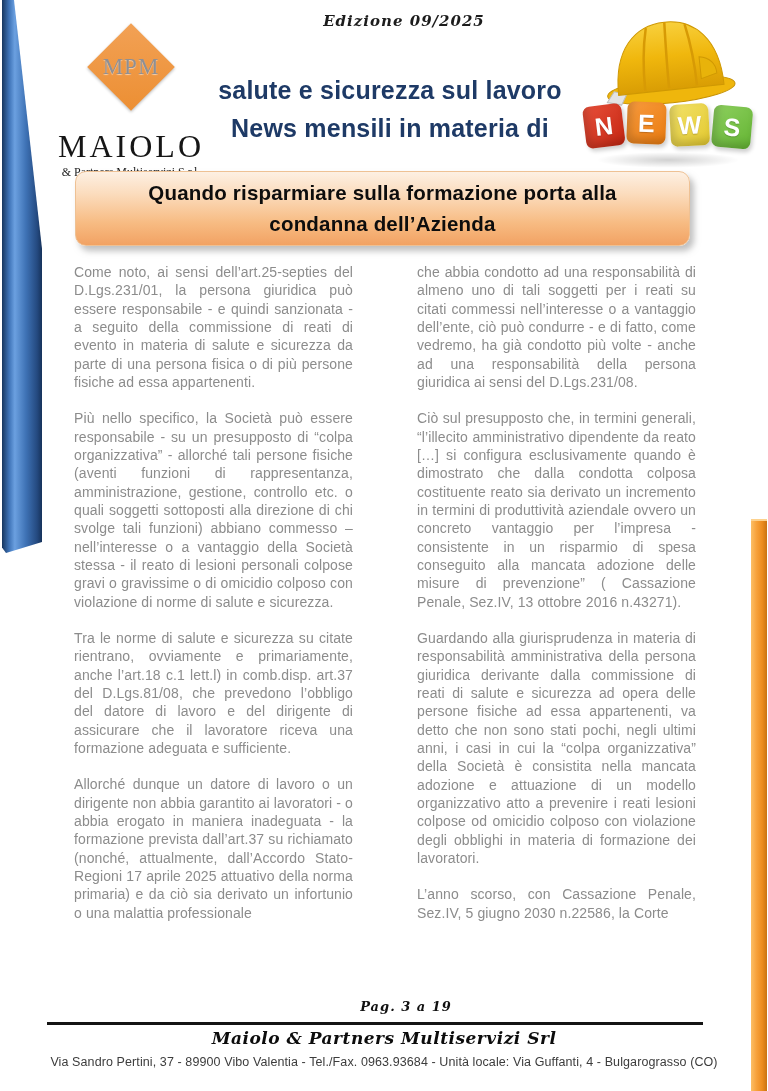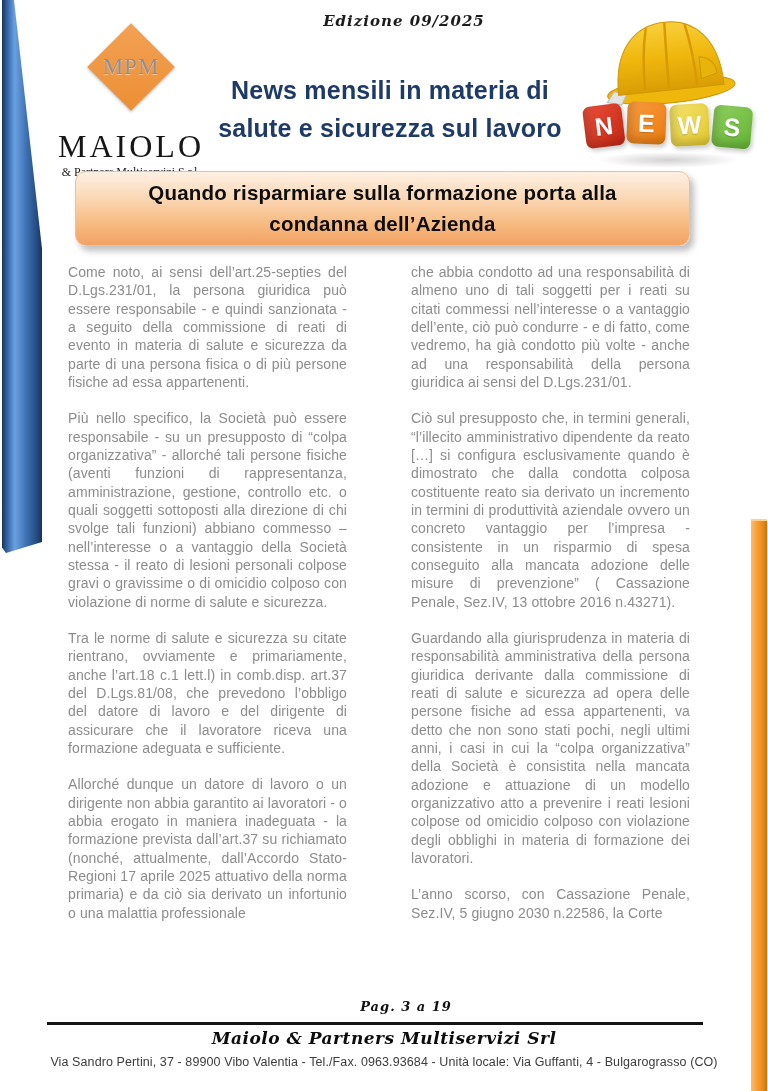--- a/index.html
+++ b/index.html
@@ -73,21 +73,21 @@
     background:linear-gradient(180deg,#fdf0e3 0%,#fbdcbd 30%,#f7bb82 70%,#f2a263 100%);
     border:1px solid #eec194; box-shadow:4px 5px 6px rgba(130,130,130,0.5);
     display:flex; align-items:center; justify-content:center;
   }
   .banner-title {
     text-align:center; font-weight:bold; font-size:20.5px; line-height:1.5;
     color:#0d0d0d; padding:0 38px; letter-spacing:0.2px;
   }
 
   
-  .article { position:absolute; left:68px; top:263px; width:622px; display:flex; gap:64px; }
+  .article { position:absolute; left:74px; top:263px; width:622px; display:flex; gap:64px; }
   .col { flex:1; min-width:0; }
   .col p {
     margin:0 0 18px 0; text-align:justify; font-size:14px; line-height:1.31;
     color:#8c8c8c; letter-spacing:0.1px;
   }
 
   
   .footer { position:absolute; left:0; top:999px; width:100%; }
   .page-label {
     text-align:center; font-family:"DejaVu Serif", serif; font-style:italic; font-weight:bold;
@@ -114,22 +114,22 @@
     <div class="diamond-wrap">
       <div class="diamond">
         <span>MPM</span>
       </div>
     </div>
     <div class="logo-name">MAIOLO</div>
     <div class="logo-sub">&amp; Partners Multiservizi S.r.l.</div>
   </div>
 
   <div class="main-title">
+    <div>salute e sicurezza sul lavoro</div>
     <div>News mensili in materia di</div>
-    <div>salute e sicurezza sul lavoro</div>
   </div>
 
   <div class="news-graphic">
     <svg class="hat" width="150" height="100" viewBox="0 0 150 100">
       <defs>
         <linearGradient id="hatg" x1="0" y1="0" x2="0" y2="1">
           <stop offset="0" stop-color="#f8d03c"></stop>
           <stop offset="0.5" stop-color="#f0b70d"></stop>
           <stop offset="1" stop-color="#d99d04"></stop>
         </linearGradient>
@@ -156,21 +156,21 @@
   </div>
 
   <div class="article">
     <div class="col">
       <p>Come noto, ai sensi dell’art.25-septies del D.Lgs.231/01, la persona giuridica può essere responsabile - e quindi sanzionata - a seguito della commissione di reati di evento in materia di salute e sicurezza da parte di una persona fisica o di più persone fisiche ad essa appartenenti.</p>
       <p>Più nello specifico, la Società può essere responsabile - su un presupposto di “colpa organizzativa” - allorché tali persone fisiche (aventi funzioni di rappresentanza, amministrazione, gestione, controllo etc. o quali soggetti sottoposti alla direzione di chi svolge tali funzioni) abbiano commesso – nell’interesse o a vantaggio della Società stessa - il reato di lesioni personali colpose gravi o gravissime o di omicidio colposo con violazione di norme di salute e sicurezza.</p>
       <p>Tra le norme di salute e sicurezza su citate rientrano, ovviamente e primariamente, anche l’art.18 c.1 lett.l) in comb.disp. art.37 del D.Lgs.81/08, che prevedono l’obbligo del datore di lavoro e del dirigente di assicurare che il lavoratore riceva una formazione adeguata e sufficiente.</p>
       <p>Allorché dunque un datore di lavoro o un dirigente non abbia garantito ai lavoratori - o abbia erogato in maniera inadeguata - la formazione prevista dall’art.37 su richiamato (nonché, attualmente, dall’Accordo Stato-Regioni 17 aprile 2025 attuativo della norma primaria) e da ciò sia derivato un infortunio o una malattia professionale</p>
     </div>
     <div class="col">
-      <p>che abbia condotto ad una responsabilità di almeno uno di tali soggetti per i reati su citati commessi nell’interesse o a vantaggio dell’ente, ciò può condurre - e di fatto, come vedremo, ha già condotto più volte - anche ad una responsabilità della persona giuridica ai sensi del D.Lgs.231/01.</p>
+      <p>che abbia condotto ad una responsabilità di almeno uno di tali soggetti per i reati su citati commessi nell’interesse o a vantaggio dell’ente, ciò può condurre - e di fatto, come vedremo, ha già condotto più volte - anche ad una responsabilità della persona giuridica ai sensi del D.Lgs.231/08.</p>
       <p>Ciò sul presupposto che, in termini generali, “l’illecito amministrativo dipendente da reato […] si configura esclusivamente quando è dimostrato che dalla condotta colposa costituente reato sia derivato un incremento in termini di produttività aziendale ovvero un concreto vantaggio per l’impresa - consistente in un risparmio di spesa conseguito alla mancata adozione delle misure di prevenzione” ( Cassazione Penale, Sez.IV, 13 ottobre 2016 n.43271).</p>
       <p>Guardando alla giurisprudenza in materia di responsabilità amministrativa della persona giuridica derivante dalla commissione di reati di salute e sicurezza ad opera delle persone fisiche ad essa appartenenti, va detto che non sono stati pochi, negli ultimi anni, i casi in cui la “colpa organizzativa” della Società è consistita nella mancata adozione e attuazione di un modello organizzativo atto a prevenire i reati lesioni colpose od omicidio colposo con violazione degli obblighi in materia di formazione dei lavoratori.</p>
       <p>L’anno scorso, con Cassazione Penale, Sez.IV, 5 giugno 2030 n.22586, la Corte</p>
     </div>
   </div>
 
   <div class="footer">
     <div class="page-label">Pag. 3 a 19</div>
     <div class="footer-rule"></div>
     <div class="company">Maiolo &amp; Partners Multiservizi Srl</div>

